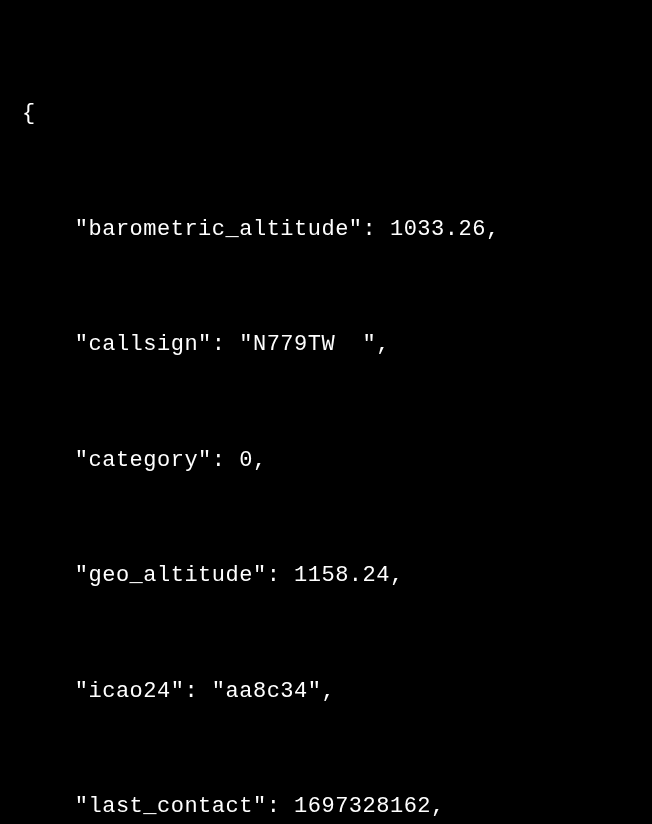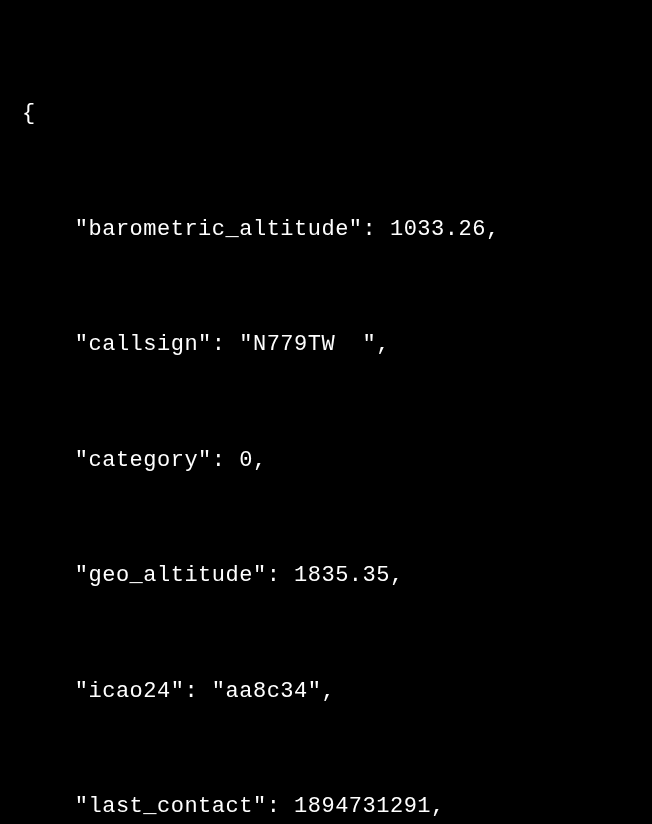--- a/index.html
+++ b/index.html
@@ -30,23 +30,23 @@
     }
   </style>
 </head>
 <body>
 
 <div class="json-container">
   <span class="brace">{</span>
   <span class="line"><span>"barometric_altitude"</span><span>: </span><span>1033.26</span><span>,</span></span>
   <span class="line"><span>"callsign"</span><span>: </span><span>"N779TW  "</span><span>,</span></span>
   <span class="line"><span>"category"</span><span>: </span><span>0</span><span>,</span></span>
-  <span class="line"><span>"geo_altitude"</span><span>: </span><span>1835.35</span><span>,</span></span>
+  <span class="line"><span>"geo_altitude"</span><span>: </span><span>1158.24</span><span>,</span></span>
   <span class="line"><span>"icao24"</span><span>: </span><span>"aa8c34"</span><span>,</span></span>
-  <span class="line"><span>"last_contact"</span><span>: </span><span>1894731291</span><span>,</span></span>
+  <span class="line"><span>"last_contact"</span><span>: </span><span>1697328162</span><span>,</span></span>
   
   
   
   
   
   
   
   
   
   

